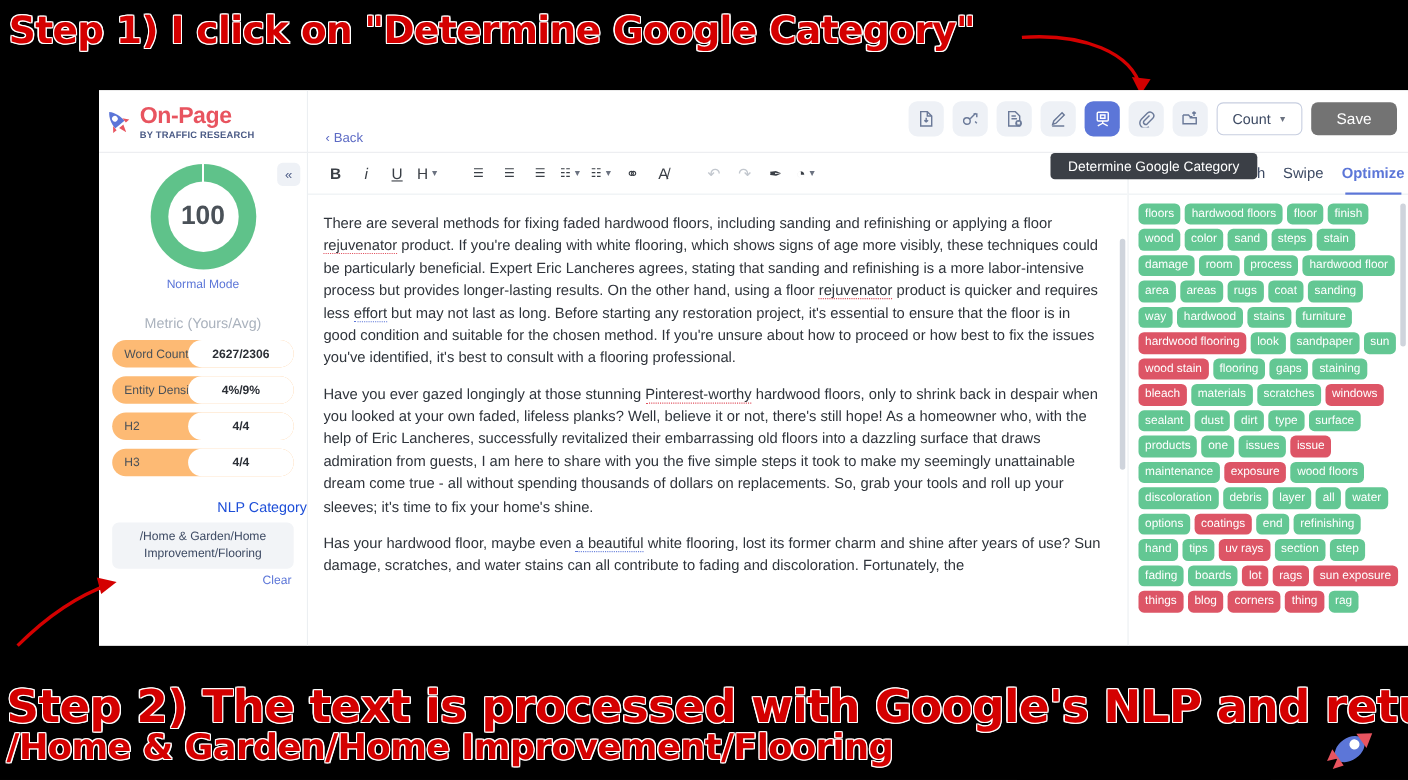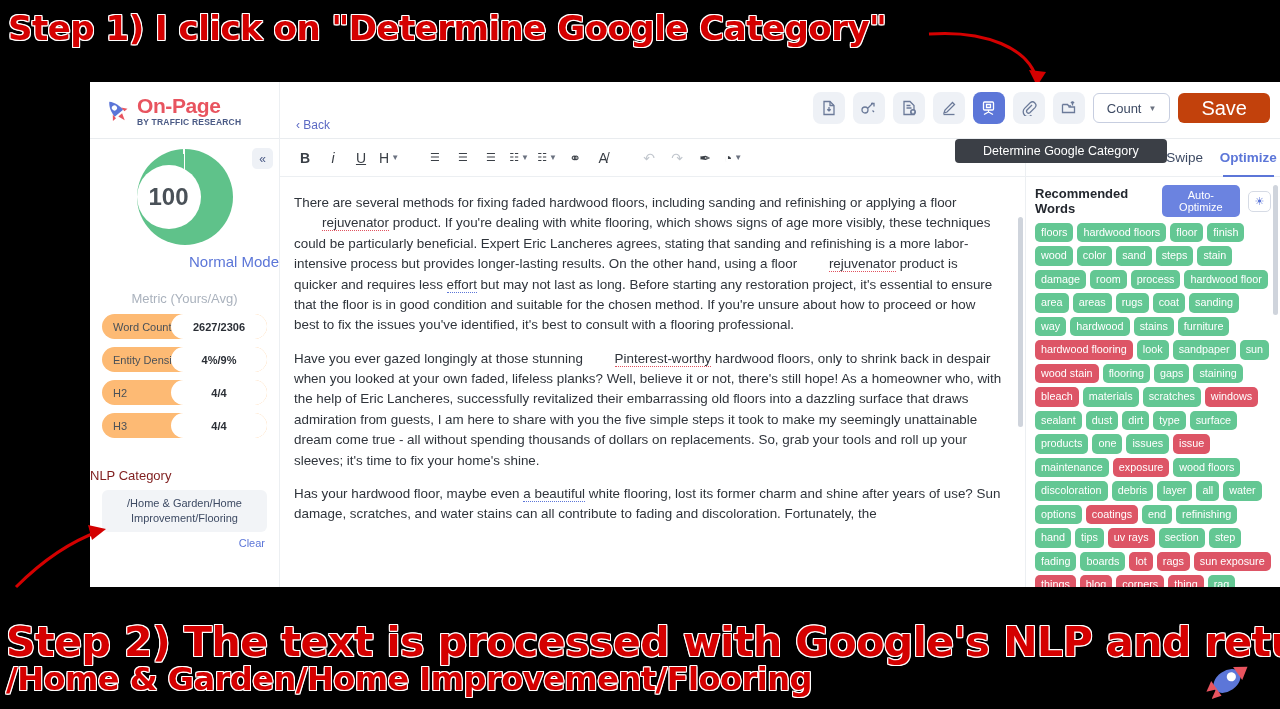--- a/index.html
+++ b/index.html
@@ -44,21 +44,21 @@
     position: absolute; left: 0; top: 0;
     width: 1190px; height: 57px;
     background: #fff;
     border-bottom: 1px solid #e9ecef;
   }
   #brand-block {
     position: absolute; left: 0; top: 0;
     width: 190px; height: 57px;
     border-right: 1px solid #eceff2;
     display: flex; align-items: center; gap: 7px;
-    padding-left: 14px;
+    padding-left: 4px;
   }
   #brand-text { line-height: 1; }
   #brand-name {
     color: #e8545f; font-size: 21px; font-weight: 700;
     letter-spacing: -0.4px; display: block;
   }
   #brand-sub {
     color: #4a5a85; font-size: 8.5px; font-weight: 700;
     letter-spacing: 0.2px; display: block; margin-top: 2px;
   }
@@ -86,28 +86,28 @@
   .icon-btn.active { background: #5c76d8; color: #fff; }
   .btn-export {
     height: 30px; padding: 0 13px; border-radius: 6px;
     border: 1px solid #c7cee0; background: #fff;
     color: #3d4a63; font-size: 13px; cursor: pointer;
     display: flex; align-items: center; gap: 5px;
     font-family: "Liberation Sans", sans-serif;
   }
   .btn-save {
     height: 30px; padding: 0 23px; border-radius: 6px;
-    border: none; background: #c2410c; color: #fff;
-    font-size: 20px; cursor: pointer;
+    border: none; background: #737373; color: #fff;
+    font-size: 14px; cursor: pointer;
     font-family: "Liberation Sans", sans-serif;
   }
   #tooltip {
     position: absolute; left: 865px; top: 57px;
     background: #3b3f46; color: #fff;
-    font-size: 12.5px; padding: 5px 28px; border-radius: 4px;
+    font-size: 12.5px; padding: 5px 16px; border-radius: 4px;
     white-space: nowrap; z-index: 40;
   }
 
   
   #sidebar {
     position: absolute; left: 0; top: 57px;
     width: 190px; height: 448px;
     background: #fff; border-right: 1px solid #eceff2;
   }
   #collapse-btn {
@@ -121,29 +121,29 @@
     text-align: center; color: #aab2bd; font-size: 13px;
     padding-top: 16px;
   }
   #donut-wrap {
     margin: 10px auto 0; width: 96px; height: 96px;
     position: relative;
   }
   #donut {
     width: 96px; height: 96px; border-radius: 50%;
     background: conic-gradient(#5fc28a 0deg 358deg, #ffffff 358deg 360deg);
-    display: flex; align-items: center; 
+    display: flex; align-items: center; justify-content: center;
   }
   #donut-hole {
     width: 64px; height: 64px; border-radius: 50%; background: #fff;
     display: flex; align-items: center; justify-content: center;
     font-size: 24px; font-weight: 700; color: #4a5158;
   }
   #mode-label {
-    text-align: right; color: #5c76d8; font-size: 15px;
+    text-align: center; color: #5c76d8; font-size: 11px;
     margin-top: 8px;
   }
   #metric-head {
     text-align: center; color: #aab2bd; font-size: 13px;
     margin-top: 21px;
   }
   .metric-row {
     margin: 8px 12px 0; height: 25px;
     background: #fdba74; border-radius: 13px;
     display: flex; align-items: center; position: relative;
@@ -152,21 +152,21 @@
     font-size: 11px; color: #4a5158; padding-left: 11px; flex: 0 0 auto;
   }
   .metric-val {
     position: absolute; right: 0; top: 0;
     width: 96px; height: 25px; border-radius: 13px;
     background: #fff; font-size: 11px; color: #2b2f36;
     display: flex; align-items: center; justify-content: center;
     font-weight: 600;
   }
   #nlp-head {
-    text-align: left; color: #7f1d1d; font-size: 13px; margin-top: 30px;
+    text-align: right; color: #1d4ed8; font-size: 13px; margin-top: 20px;
   }
   #nlp-cat {
     margin: 7px 12px 0; padding: 6px 8px;
     background: #f2f4f7; border-radius: 6px;
     font-size: 11px; color: #3d4a63; text-align: center; line-height: 1.35;
   }
   #clear-link {
     text-align: right; padding: 5px 14px 0;
     font-size: 11px; color: #5c76d8; cursor: pointer;
   }
@@ -196,21 +196,21 @@
     position: relative;
   }
   #doc-h1 {
     font-size: 25px; line-height: 1.28; font-weight: 700;
     color: #23272e; margin: 0 0 14px 0; letter-spacing: -0.3px;
   }
   .para {
     font-size: 13.4px; line-height: 1.52; color: #2f343b;
     margin: 0 0 13px 0;
   }
-  .sp-red { border-bottom: 1.5px dotted #e0525f; margin-left: 28px; }
+  .sp-red { border-bottom: 1.5px dotted #e0525f; }
   .sp-blue { border-bottom: 1.5px dotted #5c76d8; }
   #editor-scrollbar {
     position: absolute; right: 2px; top: 40px;
     width: 5px; height: 210px; background: #cfd4dc; border-radius: 3px;
   }
 
   
   #right-panel {
     position: absolute; left: 935px; top: 57px;
     width: 255px; height: 448px; background: #fff;
@@ -452,25 +452,20 @@
   </div>
 
   <div id="right-panel">
     <div id="panel-tabs">
         <div class="panel-tab">Brief</div>
         <div class="panel-tab">Research</div>
         <div class="panel-tab">Swipe</div>
         <div class="panel-tab active">Optimize</div>
       </div>
     <div id="panel-body">
-      <div class="section-head-row">
-        <span class="section-head">Recommended Words</span>
-        <button class="btn-auto">Auto-Optimize</button>
-        <button class="btn-spark">☀</button>
-      </div>
       <div class="chips" id="rec-chips">
           <span class="chip g">floors</span>
           <span class="chip g">hardwood floors</span>
           <span class="chip g">floor</span>
           <span class="chip g">finish</span>
           <span class="chip g">wood</span>
           <span class="chip g">color</span>
           <span class="chip g">sand</span>
           <span class="chip g">steps</span>
           <span class="chip g">stain</span>

